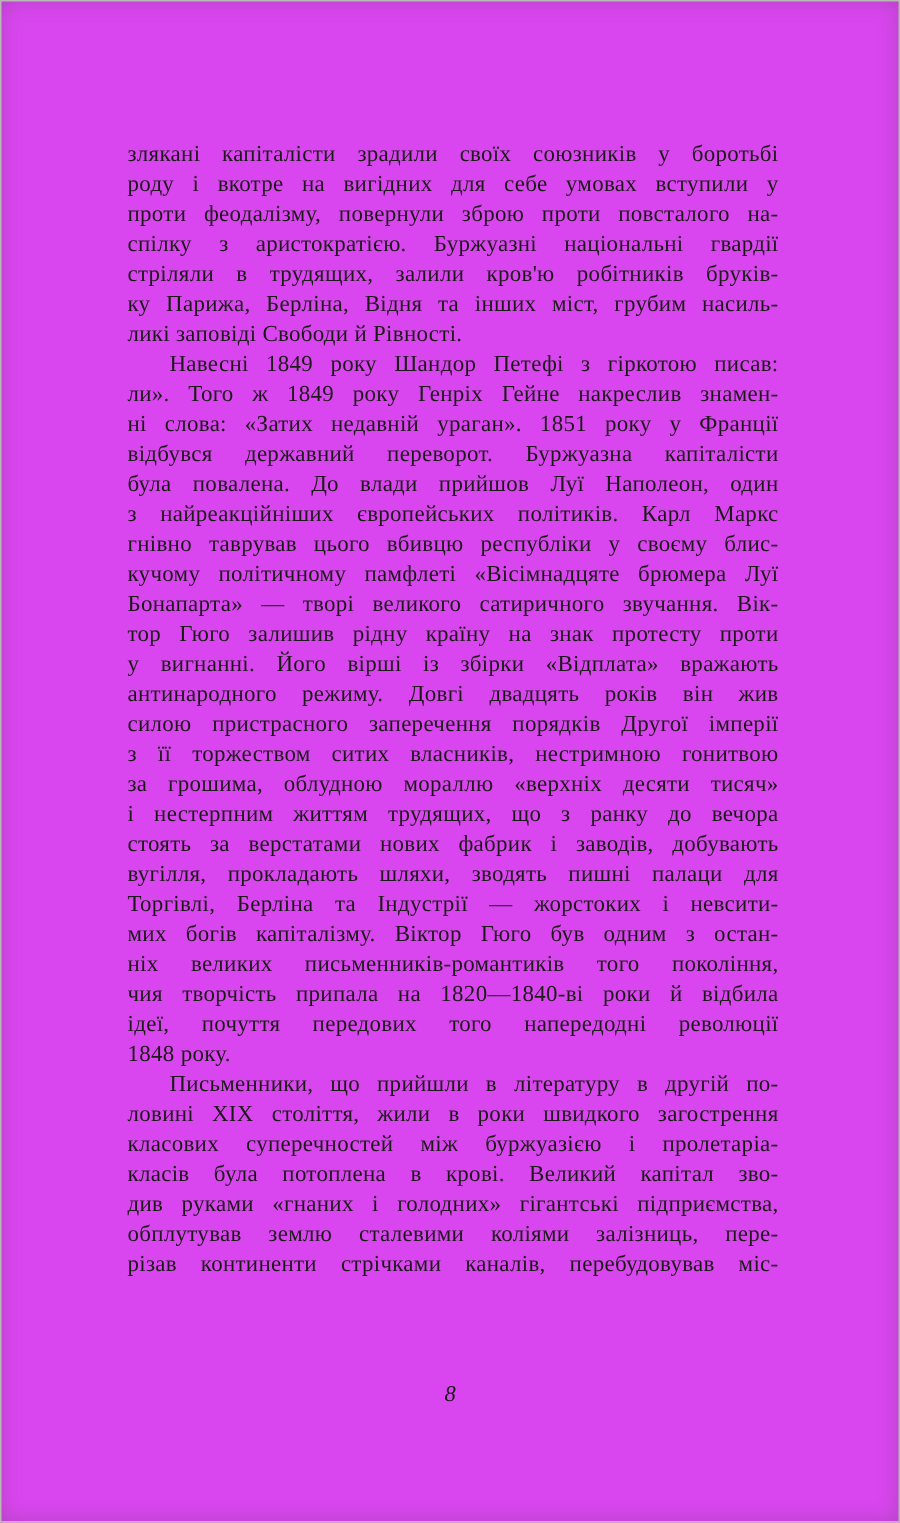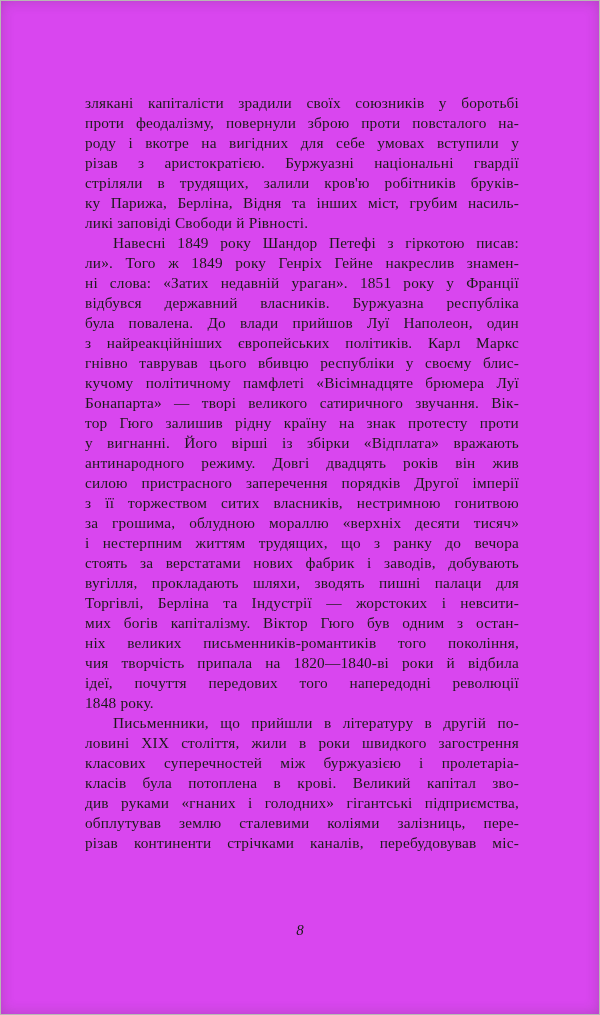--- a/index.html
+++ b/index.html
@@ -51,30 +51,30 @@
     font-size: 15px;
     font-style: italic;
   }
 </style>
 </head>
 <body>
 
 <div class="page">
   <div class="text-block">
       <div class="line">злякані капіталісти зрадили своїх союзників у боротьбі</div>
+      <div class="line">роду і вкотре на вигідних для себе умовах вступили у</div>
       <div class="line">проти феодалізму, повернули зброю проти повсталого на-</div>
-      <div class="line">роду і вкотре на вигідних для себе умовах вступили у</div>
-      <div class="line">різав з аристократією. Буржуазні національні гвардії</div>
+      <div class="line">спілку з аристократією. Буржуазні національні гвардії</div>
       <div class="line">стріляли в трудящих, залили кров'ю робітників бруків-</div>
       <div class="line">ку Парижа, Берліна, Відня та інших міст, грубим насиль-</div>
       <div class="line last">ликі заповіді Свободи й Рівності.</div>
       <div class="line indent">Навесні 1849 року Шандор Петефі з гіркотою писав:</div>
       <div class="line">ли». Того ж 1849 року Генріх Гейне накреслив знамен-</div>
       <div class="line">ні слова: «Затих недавній ураган». 1851 року у Франції</div>
-      <div class="line">відбувся державний власників. Буржуазна республіка</div>
+      <div class="line">відбувся державний переворот. Буржуазна капіталісти</div>
       <div class="line">була повалена. До влади прийшов Луї Наполеон, один</div>
       <div class="line">з найреакційніших європейських політиків. Карл Маркс</div>
       <div class="line">гнівно таврував цього вбивцю республіки у своєму блис-</div>
       <div class="line">кучому політичному памфлеті «Вісімнадцяте брюмера Луї</div>
       <div class="line">Бонапарта» — творі великого сатиричного звучання. Вік-</div>
       <div class="line">тор Гюго залишив рідну країну на знак протесту проти</div>
       <div class="line">у вигнанні. Його вірші із збірки «Відплата» вражають</div>
       <div class="line">антинародного режиму. Довгі двадцять років він жив</div>
       <div class="line">силою пристрасного заперечення порядків Другої імперії</div>
       <div class="line">з її торжеством ситих власників, нестримною гонитвою</div>

